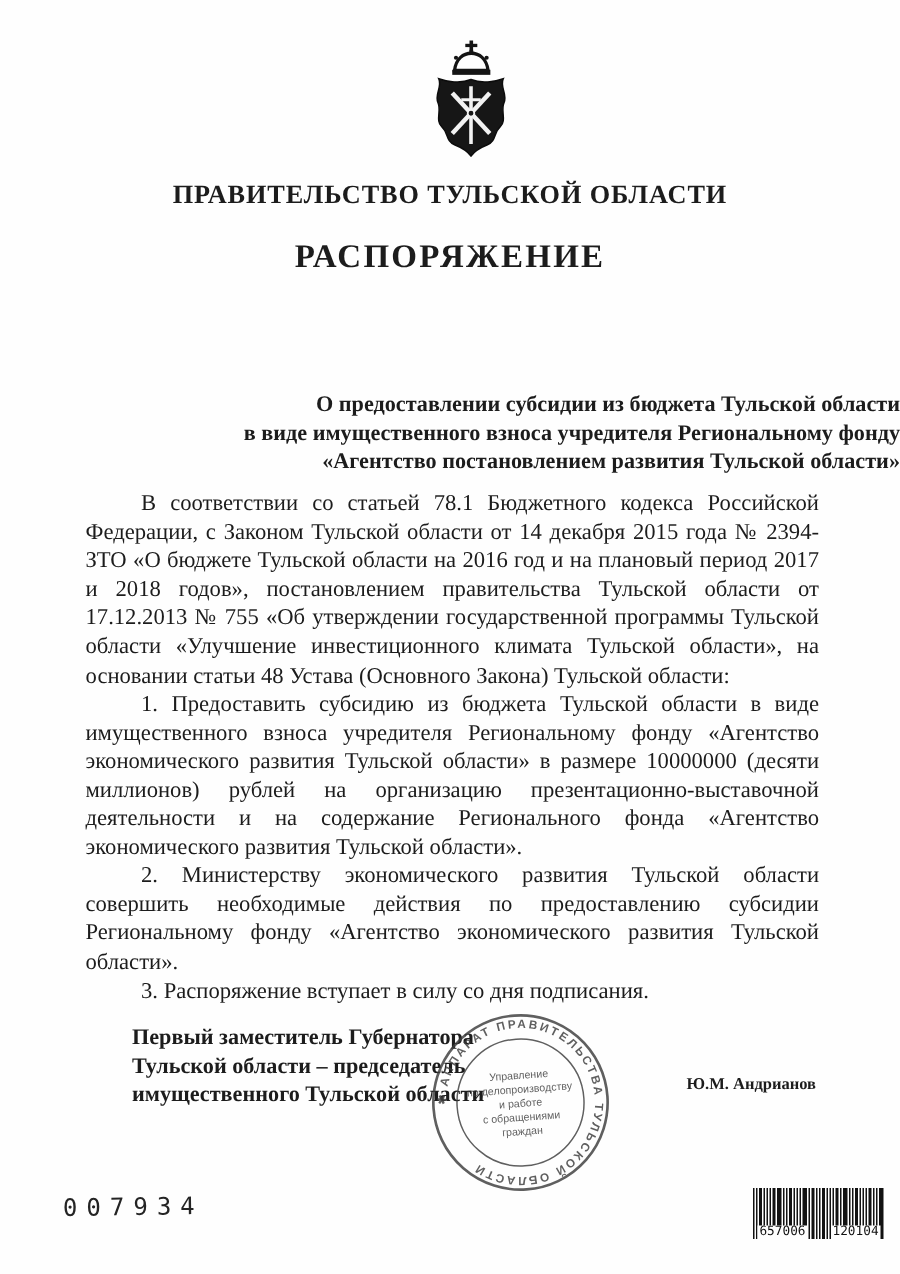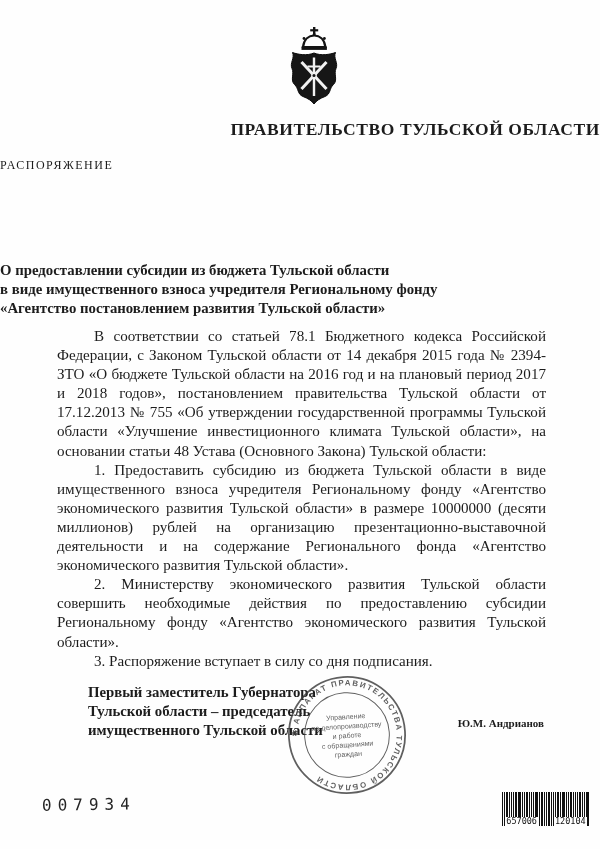--- a/index.html
+++ b/index.html
@@ -8,40 +8,40 @@
     width:600px;height:849px;
     margin:0 auto;
     background:#fefefe;
     overflow:hidden;
     font-family:"Liberation Serif", serif;
     color:#1c1c1c;
   }
   .emblem{position:absolute;left:286px;top:26px;width:56px;height:80px;}
   .authority{
     position:absolute;left:0;top:119px;width:100%;
-    text-align:right;font-weight:bold;font-size:17.5px;letter-spacing:0.6px;
+    text-align:center;font-weight:bold;font-size:17.5px;letter-spacing:0.6px;
   }
   .doctype{
     position:absolute;left:0;top:158px;width:100%;
-    text-align:left;font-weight:normal;font-size:12px;letter-spacing:1.5px;
+    text-align:center;font-weight:bold;font-size:22px;letter-spacing:1.5px;
   }
   .dateline{
     position:absolute;left:100px;top:194px;
     font-size:15px;white-space:nowrap;
   }
   .dateline .u{
     display:inline-block;border-bottom:1px solid #222;text-align:center;
   }
   .dateline .date-u{min-width:108px;padding:0 14px;}
   .dateline .num-u{min-width:74px;padding:0 8px 0 4px;margin-right:0;}
   .dateline .tail{display:inline-block;border-bottom:1px solid #222;width:28px;}
   .dateline .nosign{margin-left:10px;}
   .doc-title{
     position:absolute;left:0;top:261px;width:100%;
-    text-align:left;font-weight:bold;font-size:14.8px;line-height:19px;
+    text-align:right;font-weight:bold;font-size:14.8px;line-height:19px;
   }
   .body-text{
     position:absolute;left:57px;top:327px;width:489px;
     font-size:15.1px;line-height:19.1px;
     text-align:justify;text-align-last:left;
   }
   .body-text p{margin:0;text-indent:37px;}
   .sig-position{
     position:absolute;left:88px;top:683px;
     font-weight:bold;font-size:14.8px;line-height:19px;

